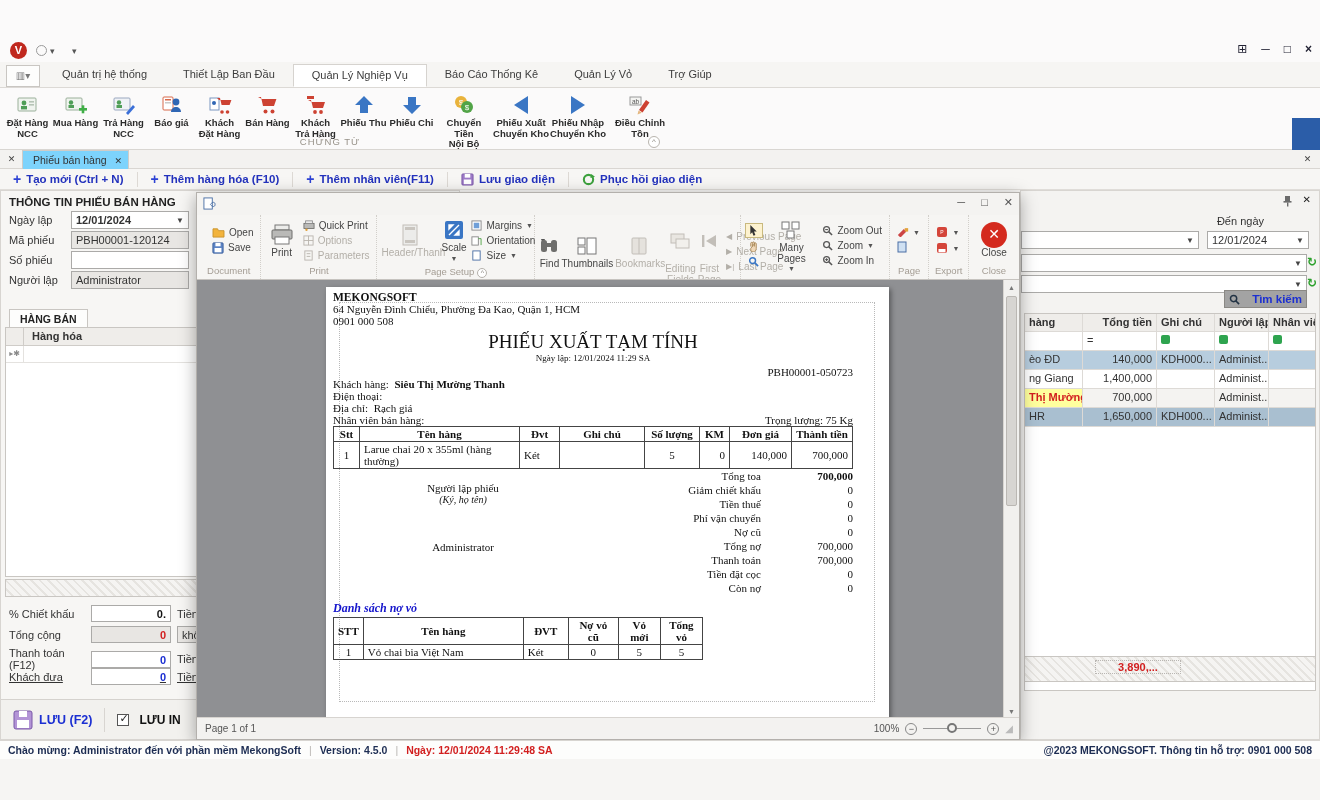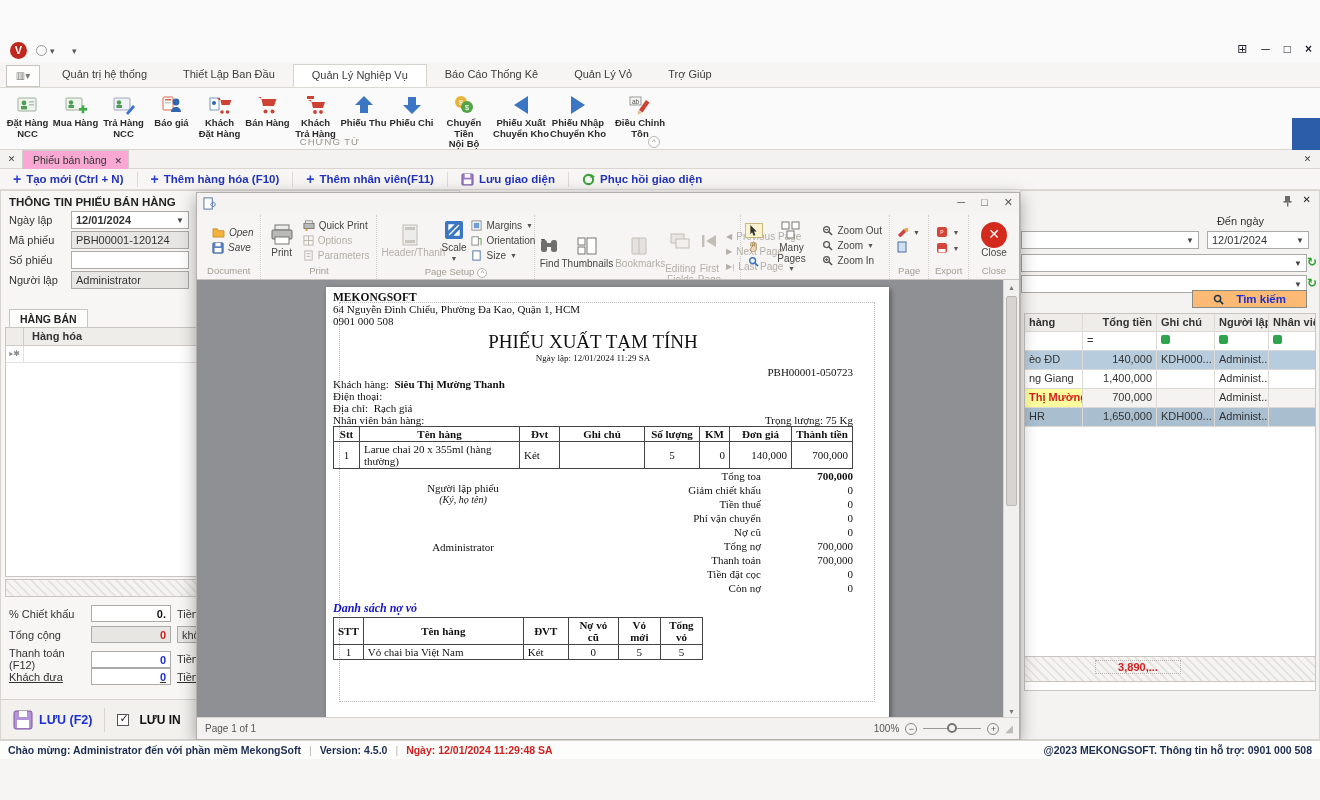--- a/index.html
+++ b/index.html
@@ -39,21 +39,21 @@
   .rgroup-label { position:absolute; left:0; top:48px; width:660px; text-align:center; color:#979289;
                   font-size:9.5px; letter-spacing:1px; }
   .collapse-circ { position:absolute; left:648px; top:48px; width:12px; height:12px; border:1px solid #b9b5af;
                    border-radius:50%; color:#8a867f; font-size:8px; text-align:center; line-height:10px; background:#fff; }
   .blue-box { position:absolute; right:0; top:30px; width:28px; height:32px; background:#2b5da8; }
 
   
   .doctabs { position:absolute; left:0; top:150px; width:1320px; height:19px; background:#f3f2f0; border-bottom:1px solid #d9d6d2; }
   .dt-close { position:absolute; top:2px; width:15px; height:15px; text-align:center; line-height:14px;
               font-size:9px; color:#444; font-weight:bold; }
-  .dtab { position:absolute; left:22px; top:0; height:19px; background:#f9a8d4; border:1px solid #cfccc8; border-bottom:none;
+  .dtab { position:absolute; left:22px; top:0; height:19px; background:#7dd3fc; border:1px solid #cfccc8; border-bottom:none;
           padding:3px 6px 0 10px; font-size:10.5px; color:#333; }
   .dtab b.x { font-size:9px; margin-left:8px; color:#333; }
 
   
   .cmdbar { position:absolute; left:0; top:169px; width:1320px; height:21px; background:#f7f6f4; border-bottom:1px solid #e0ddd9;
             display:flex; align-items:center; }
   .cmd { display:flex; align-items:center; gap:5px; padding:0 13px; border-right:1px solid #ddd9d4; height:15px; }
   .cmd .lbl { color:#2332bd; font-weight:bold; font-size:11.5px; }
   .plus { color:#2d42d4; font-weight:bold; font-size:14px; }
 
@@ -95,22 +95,22 @@
   .chk:after { content:"✓"; position:absolute; left:1px; top:-3px; font-size:11px; color:#222; }
   .chk-lbl { font-weight:bold; color:#111; font-size:12px; margin-left:4px; }
 
   
   .right-panel { position:absolute; left:1020px; top:190px; width:300px; height:550px; background:#f4f3f1; border:1px solid #d8d5d1; }
   .rp-pin { position:absolute; right:26px; top:4px; }
   .rp-x { position:absolute; right:8px; top:3px; font-weight:bold; font-size:10px; color:#222; }
   .rp-lbl { position:absolute; color:#333; }
   .rp-drop { position:absolute; height:18px; border:1px solid #abaaa8; background:#fff; display:flex; align-items:center; padding:0 4px; }
   .refresh { position:absolute; color:#2da12d; font-weight:bold; font-size:12px; }
-  .search-btn { position:absolute; right:12px; top:99px; height:18px; border:1px solid #8a8884; background:#fdba74;
-                display:flex; align-items:center; gap:12px; padding:0 20px; }
+  .search-btn { position:absolute; right:12px; top:99px; height:18px; border:1px solid #8a8884; background:#a3a3a3;
+                display:flex; align-items:center; gap:12px; padding:0 4px; }
   .search-btn span { color:#1b2fd2; font-weight:bold; font-size:11.5px; }
   .rp-grid { position:absolute; left:3px; top:122px; right:3px; height:378px; background:#fff; border:1px solid #c9c6c2; }
   .g-row { display:flex; height:19px; border-bottom:1px solid #dddad6; }
   .g-row.head { height:18px; background:#efedea; font-weight:bold; color:#333; }
   .g-c { padding:2px 4px; overflow:hidden; white-space:nowrap; border-right:1px solid #dddad6; }
   .c0{width:58px;} .c1{width:74px; text-align:right;} .c2{width:58px;} .c3{width:54px;} .c4{flex:1; border-right:none;}
   .filter-ic { display:inline-block; width:9px; height:9px; background:#2ea44f; border-radius:2px; }
   .row-blue { background:#b7cdde; } .row-blue2 { background:#a9bfd0; }
   .row-plain { background:#f4f3f1; }
   .sel-name { background:#ffff9e; color:#d21f1f; font-weight:bold; }
@@ -580,21 +580,21 @@
       <span>─</span>
       <span>□</span>
       <span>✕</span>
     </div>
   </div>
 
   <div class="dlg-toolbar">
 
     <div class="grp" style="width:74px;">
       <div class="grp-body">
-          <div class="stack" style="margin-left:8px;font-style:italic;">
+          <div class="stack" style="margin-left:8px;">
         <div class="sbtn">
               <svg width="13" height="11" viewBox="0 0 14 12">
                 <path d="M1 2h5l1 2h6v7H1z" fill="#f2b33c" stroke="#c8922a"></path>
               </svg>
               <span>Open</span>
             </div>
         <div class="sbtn">
               <svg width="12" height="12" viewBox="0 0 14 14">
                 <rect x="1" y="1" width="12" height="12" rx="1" fill="#5b83c4" stroke="#3c5f9a"></rect>
                 <rect x="4" y="1" width="6" height="4" fill="#fff"></rect>

